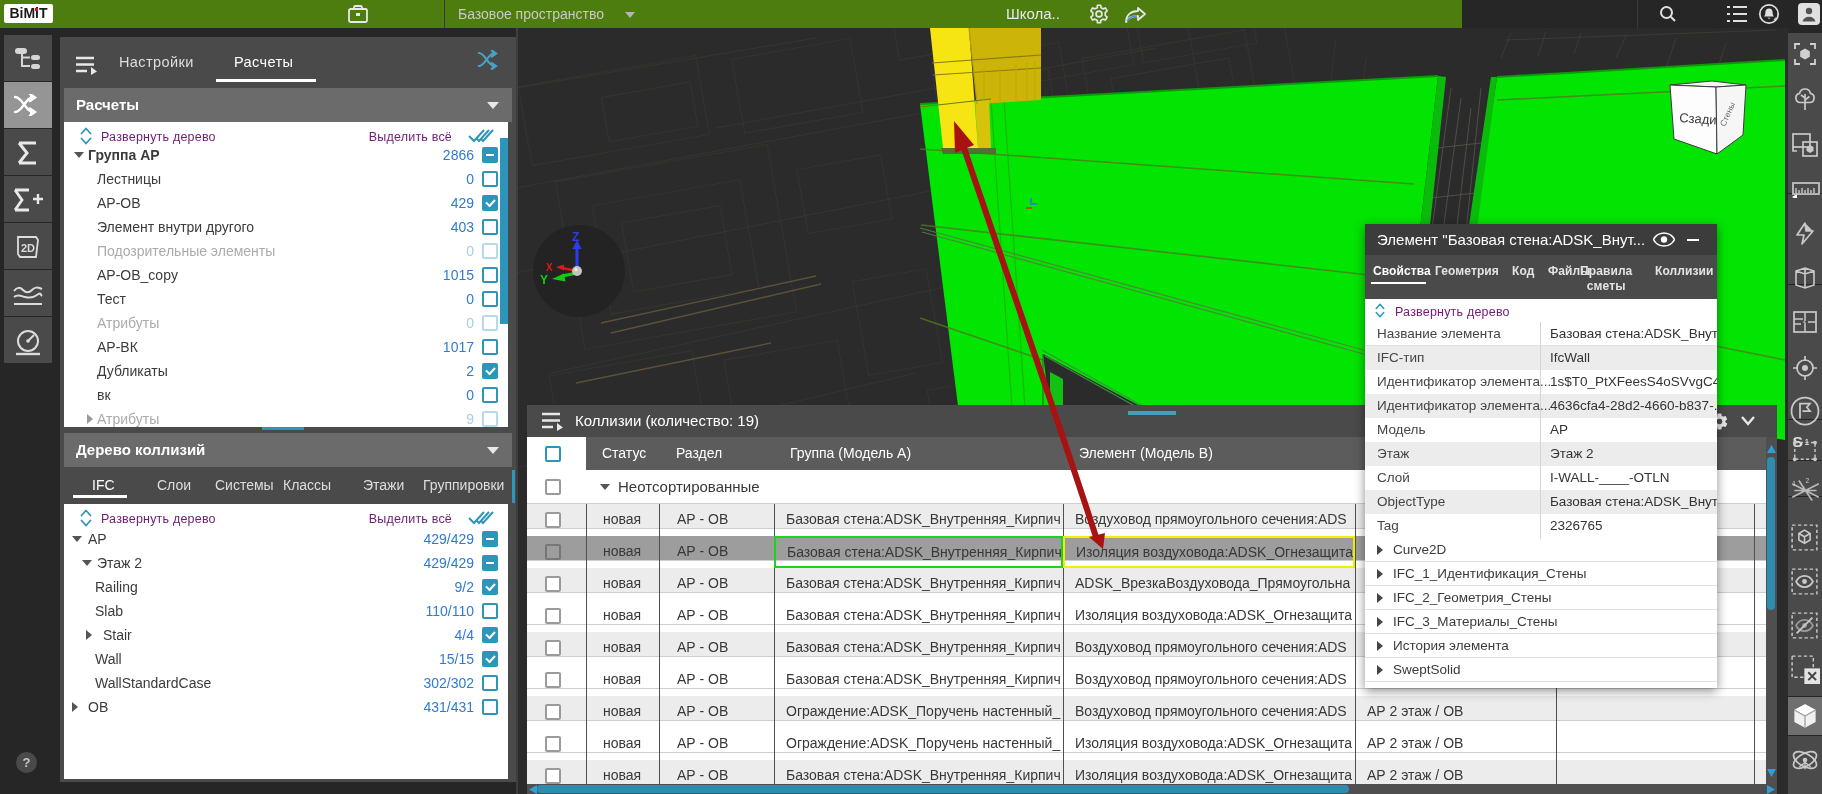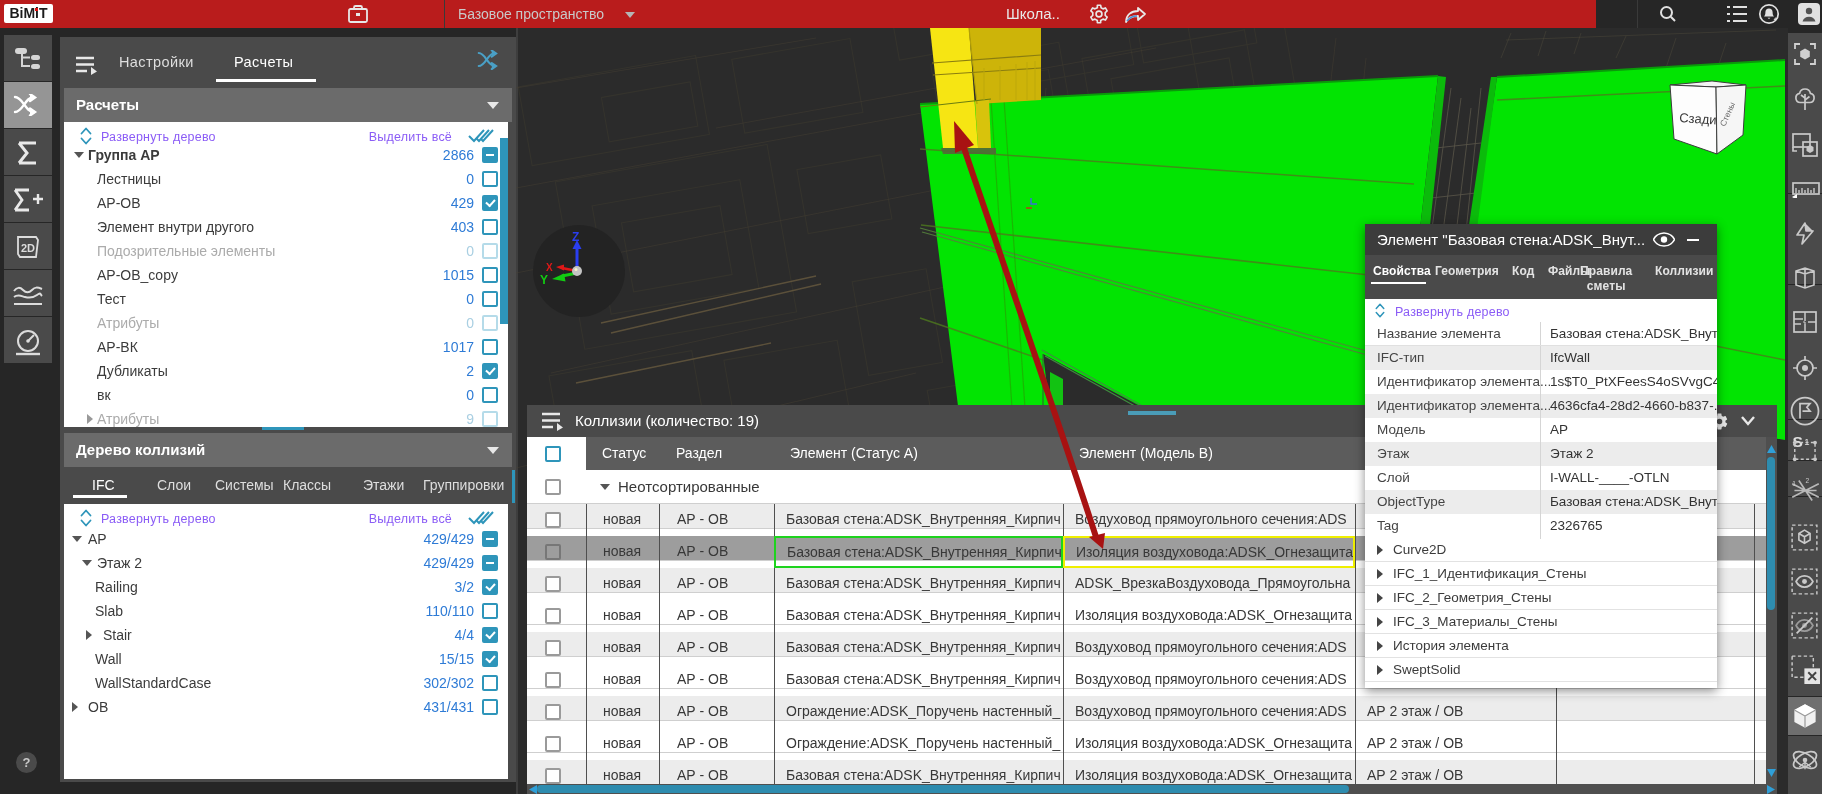--- a/index.html
+++ b/index.html
@@ -1,27 +1,27 @@
 <!DOCTYPE html>
 <html><head><meta charset="utf-8">
 <style>
 *{margin:0;padding:0;box-sizing:border-box}
 html,body{width:1822px;height:794px;overflow:hidden;background:#262626;font-family:"Liberation Sans",sans-serif}
 #app{position:absolute;left:0;top:0;width:1822px;height:794px}
 .abs{position:absolute}
 
-#topbar{position:absolute;left:0;top:0;width:1596px;height:28px;background:#b91c1c}
+#topbar{position:absolute;left:0;top:0;width:1462px;height:28px;background:#4d7c0f}
 #logo{position:absolute;left:4px;top:4px;width:49px;height:19px;background:#fff;border-radius:2px;color:#1c1c1c;font-weight:bold;font-size:14px;text-align:center;line-height:19px;letter-spacing:0px}
 .tsep{position:absolute;top:0;width:1px;height:28px;background:#3a3a3a}
 .ttext{position:absolute;top:0;height:28px;line-height:28px;color:#c9c9c9;font-size:14px}
 
 .ltile{position:absolute;left:4px;width:48px;height:46px;background:#4a4a4a}
 .ltile.sel{background:#959595}
 
-.teal{color:#8b5cf6}
+.teal{color:#701a75}
 .cb{position:absolute;width:16px;height:16px;border:2px solid #2e95ba;border-radius:2px;background:#fff}
 .cb.f{background:#2e95ba}
 .cb.d{border-color:#b5dbe9}
 .cb.g{border-color:#9a9a9a}
 .cb.f:after{content:"";position:absolute;left:2px;top:5px;width:8px;height:2px;background:#fff}
 .cb.f.ck:after{content:"";left:2px;top:2px;width:7px;height:4px;background:transparent;border-left:2px solid #fff;border-bottom:2px solid #fff;transform:rotate(-48deg)}
 
 #lpanel{position:absolute;left:60px;top:37px;width:456px;height:745px;background:#4a4a4a}
 .phead{position:absolute;left:4px;width:448px;height:34px;background:#6b6b6b;color:#fff;font-weight:bold;font-size:15px;line-height:34px;padding-left:12px}
 .caret{position:absolute;width:0;height:0;border-left:6px solid transparent;border-right:6px solid transparent;border-top:7px solid #e8e8e8}
@@ -395,21 +395,21 @@
           <div class="cb f"></div>
         </div>
       <div class="trow">
           <div class="tri" style="left:18px"></div>
           <span class="lab" style="left:33px">Этаж 2</span>
           <span class="n">429/429</span>
           <div class="cb f"></div>
         </div>
       <div class="trow">
           <span class="lab" style="left:31px">Railing</span>
-          <span class="n">3/2</span>
+          <span class="n">9/2</span>
           <div class="cb f ck"></div>
         </div>
       <div class="trow">
           <span class="lab" style="left:31px">Slab</span>
           <span class="n">110/110</span>
           <div class="cb"></div>
         </div>
       <div class="trow">
           <div class="trir" style="left:22px"></div>
           <span class="lab" style="left:39px">Stair</span>
@@ -450,21 +450,21 @@
         </svg>
       <svg class="abs" style="left:1213px;top:10px" width="16" height="12" viewBox="0 0 16 12">
           <path d="M2 2 L8 9 L14 2" stroke="#e8e8e8" stroke-width="2.4" fill="none"></path>
         </svg>
     </div>
     <div id="colhead">
       <div style="position:absolute;left:0;top:0;width:59px;height:33px;background:#fff"></div>
       <div class="cb" style="left:18px;top:9px"></div>
       <div class="hcell" style="left:75px">Статус</div>
       <div class="hcell" style="left:149px">Раздел</div>
-      <div class="hcell" style="left:263px">Элемент (Статус А)</div>
+      <div class="hcell" style="left:263px">Группа (Модель А)</div>
       <div class="hcell" style="left:552px">Элемент (Модель В)</div>
       <div class="hcell" style="left:844px">Модели</div>
     </div>
     <div class="crow" style="top:65px;height:34px;border-bottom:1px solid #cfcfcf">
       <div class="cb g" style="left:18px;top:9px"></div>
       <div class="tri" style="left:73px;top:14px"></div>
       <span style="position:absolute;left:91px;top:0;line-height:34px;font-size:15px">Неотсортированные</span>
     </div>
     <div class="crow" style="top:99px;background:#ececec">
         <div class="cb g" style="left:18px;top:8px"></div>

